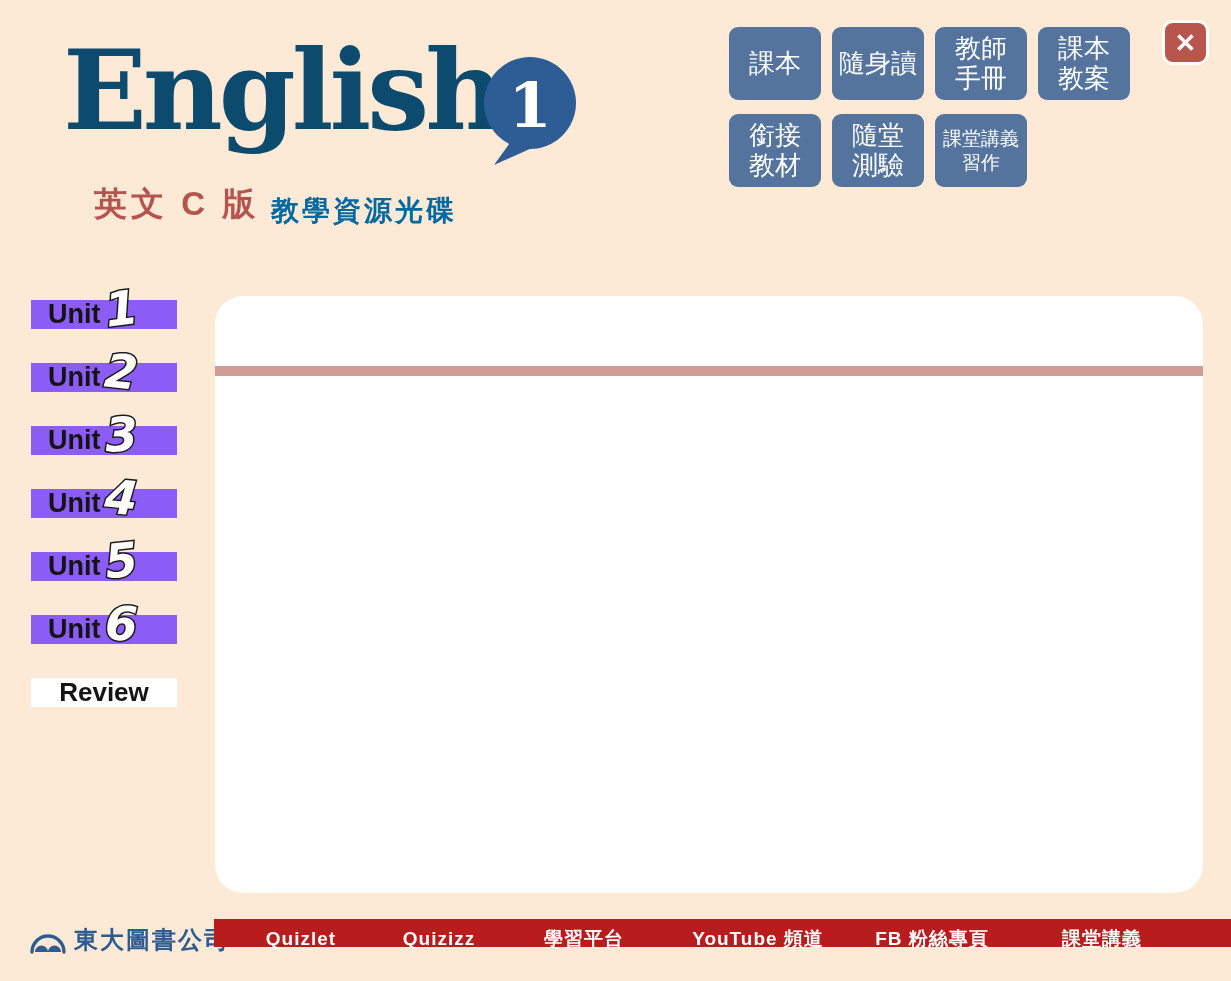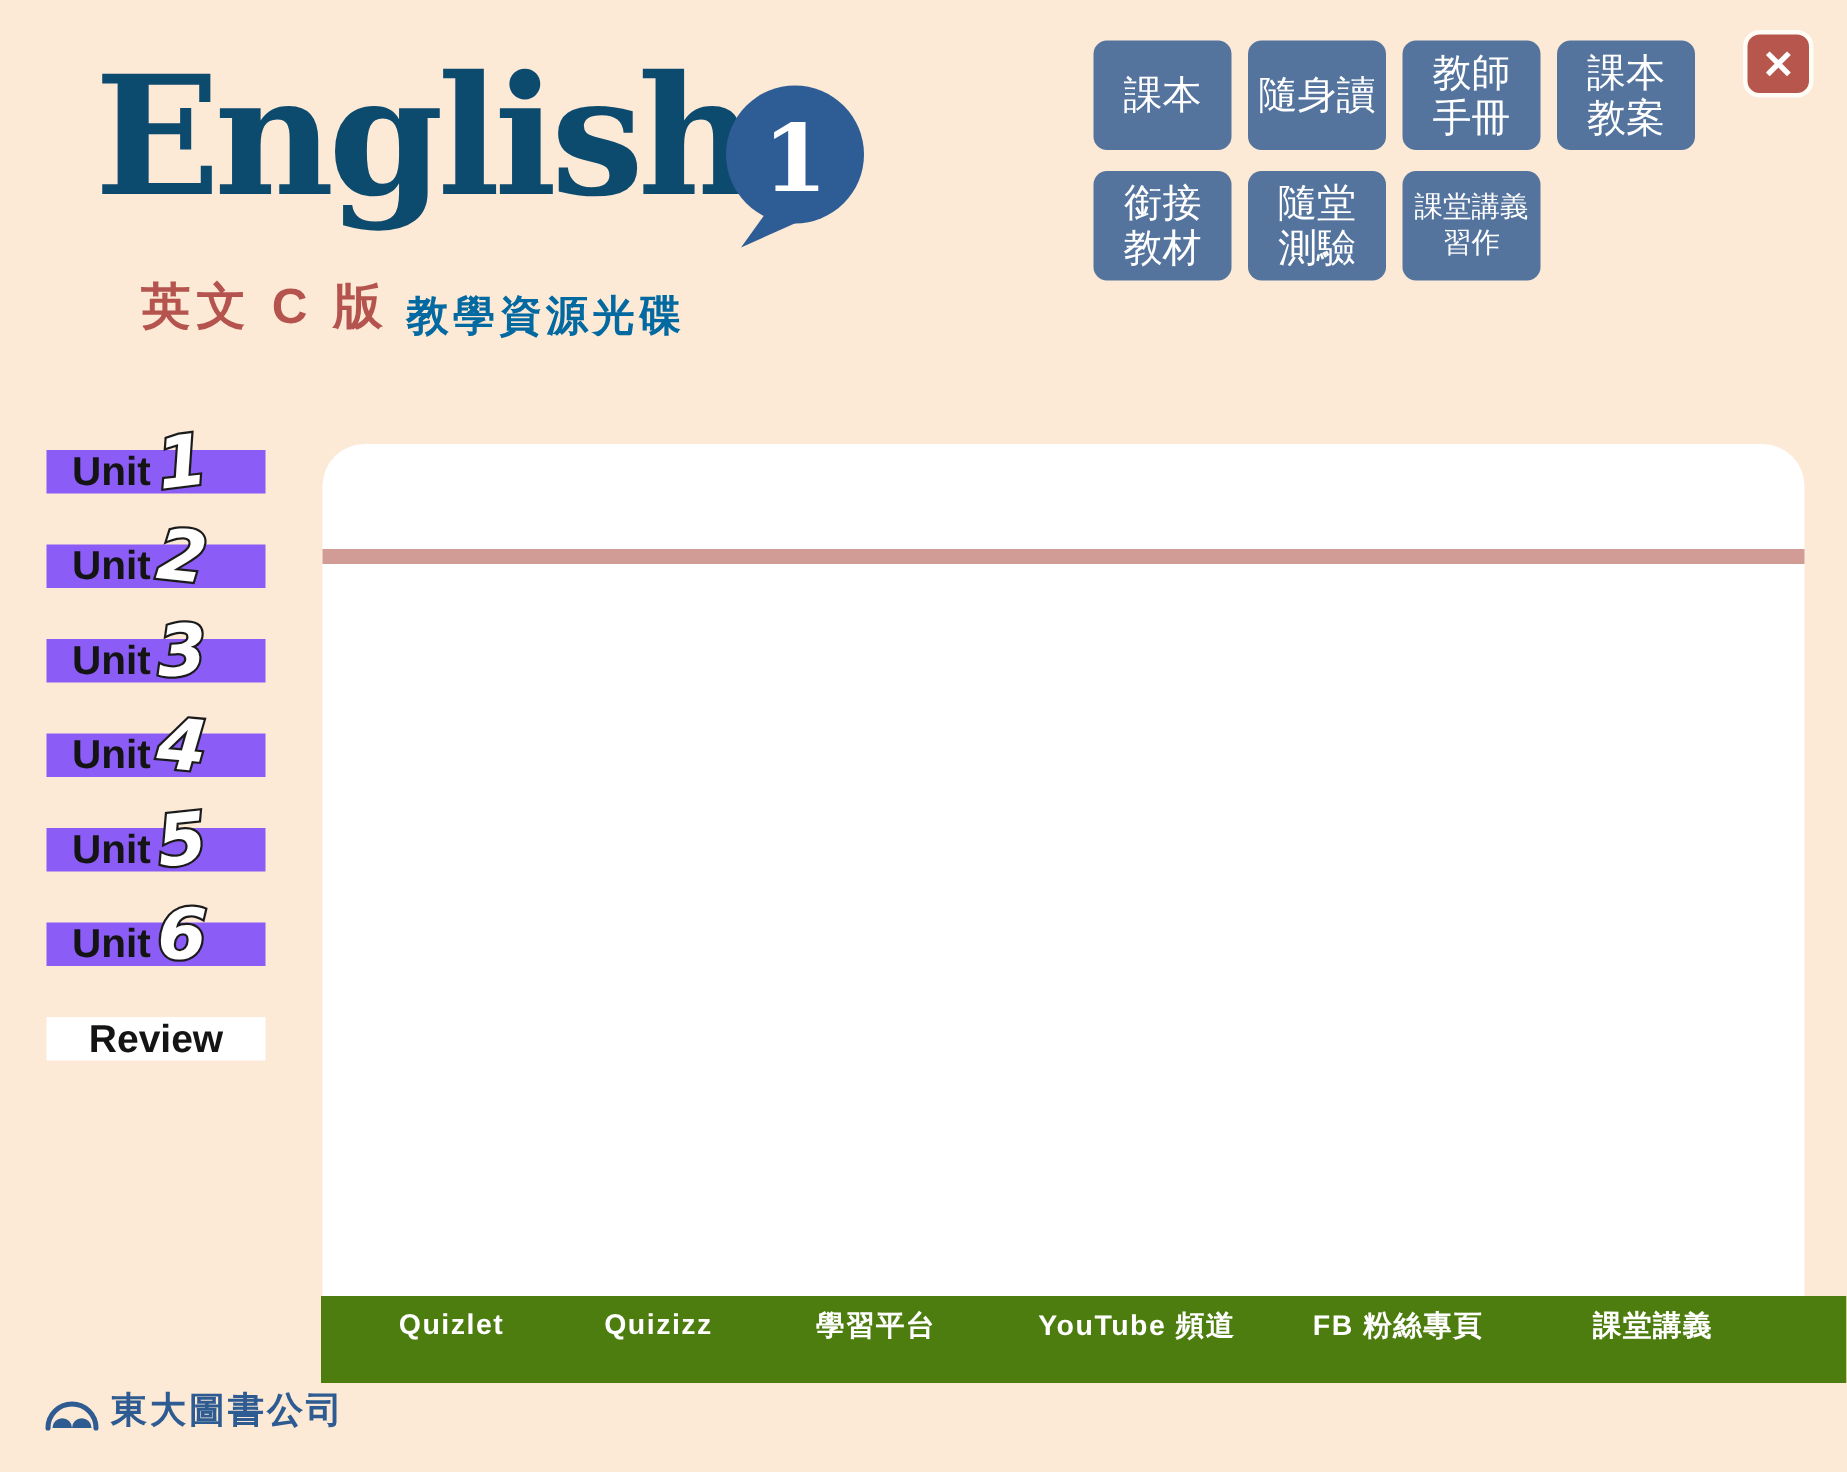--- a/index.html
+++ b/index.html
@@ -80,22 +80,22 @@
   .main-panel{
     position:absolute; left:215px; top:296px; width:988px; height:597px;
     background:#fff; border-radius:28px;
   }
   .panel-divider{
     position:absolute; left:0; top:70px; width:100%; height:10px; background:#d09c95;
   }
 
   
   .footer-bar{
-    position:absolute; left:214px; top:864px; width:1017px; height:58px;
-    background:#4d7c0f;
+    position:absolute; left:214px; top:919px; width:1017px; height:28px;
+    background:#b91c1c;
   }
   .footer-link{
     position:absolute; top:0; height:40px; transform:translateX(-50%);
     display:flex; align-items:center; background:none; border:none;
     color:#fff; font-size:19px; font-weight:bold; white-space:nowrap;
     font-family:"Liberation Sans", sans-serif; cursor:pointer; letter-spacing:1px;
   }
   .fl0{ left:87px; } .fl1{ left:225px; } .fl2{ left:370px; }
   .fl3{ left:544px; } .fl4{ left:718px; } .fl5{ left:888px; }
 

